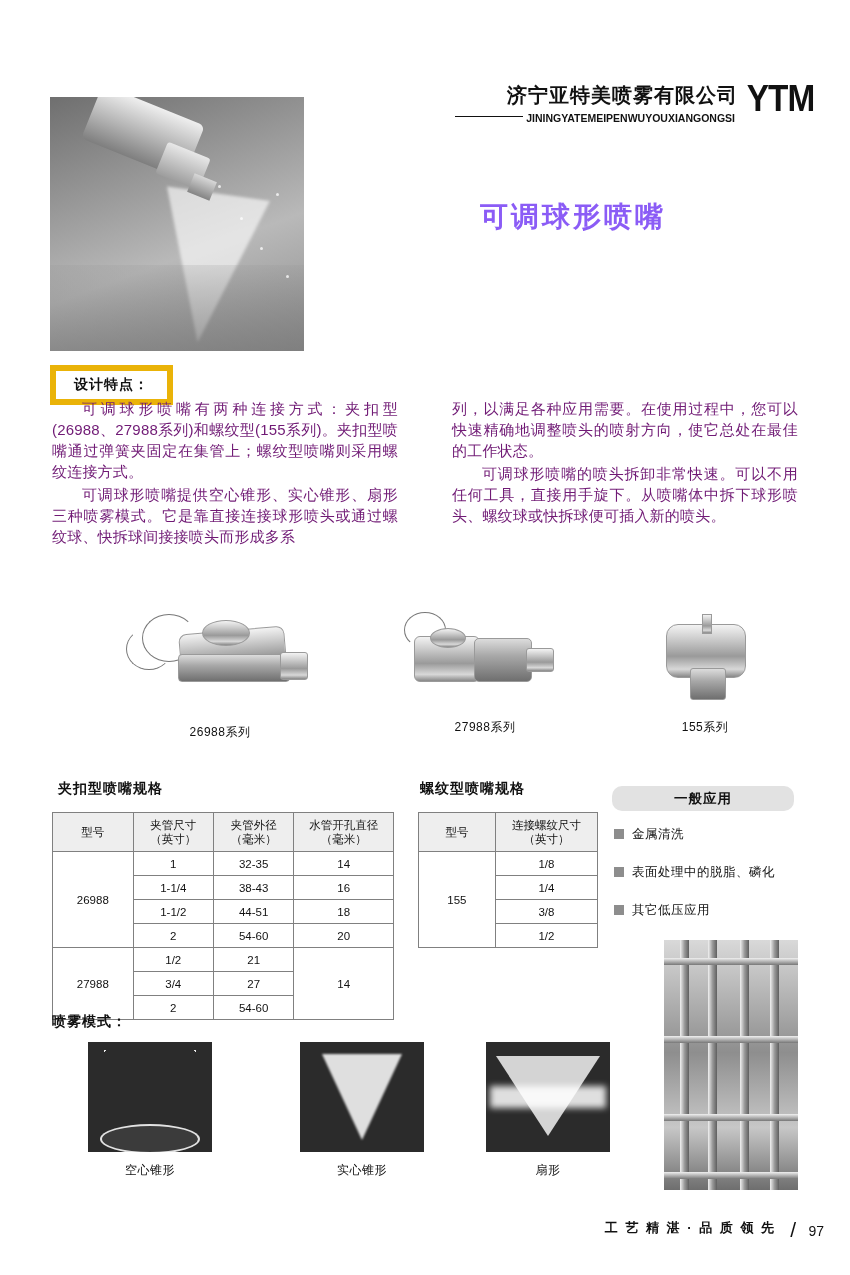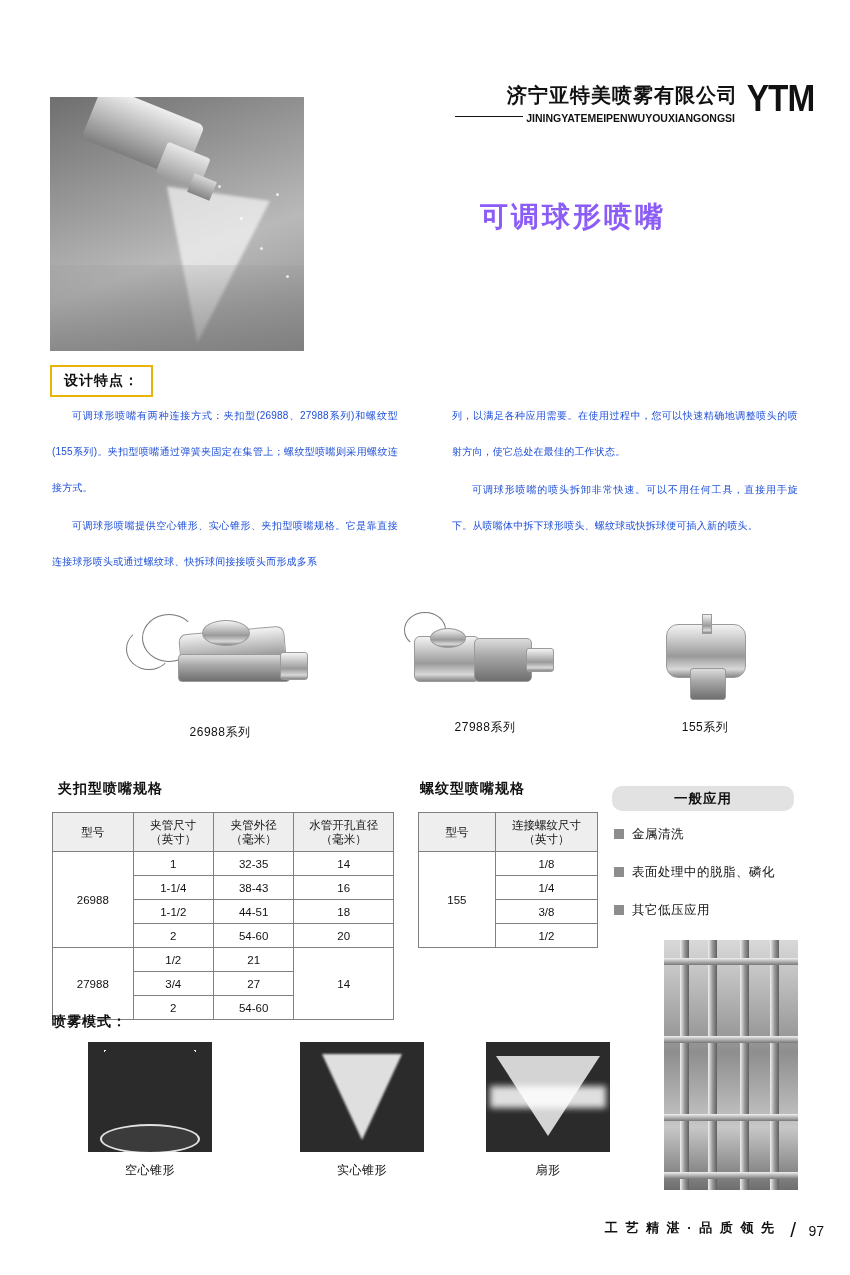--- a/index.html
+++ b/index.html
@@ -140,32 +140,32 @@
     font-weight: bold;
     letter-spacing: 3px;
     color: #8b5cf6;
   }
 
   
   .feature-box {
     position: absolute;
     left: 50px;
     top: 365px;
-    padding: 5px 12px;
-    border: 2px solid #eab308;
+    padding: 5px 18px;
+    border: 6px solid #eab308;
     font-size: 14px;
     font-weight: bold;
     letter-spacing: 1px;
     background: #fff;
   }
   .body-col {
     position: absolute;
-    font-size: 10px;
-    line-height: 36px;
-    color: #1d4ed8;
+    font-size: 15px;
+    line-height: 21px;
+    color: #701a75;
     text-align: justify;
     letter-spacing: 0.2px;
   }
   .body-col p { margin: 0 0 2px 0; text-indent: 2em; }
   .col-left { left: 52px; top: 398px; width: 346px; }
   .col-right { left: 452px; top: 398px; width: 346px; }
 
   
   .prod {
     position: absolute;
@@ -431,21 +431,21 @@
     <div class="drop" style="left:168px;top:88px"></div>
     <div class="drop" style="left:236px;top:178px"></div>
   </div>
 
   <div class="main-title">可调球形喷嘴</div>
 
   <div class="feature-box">设计特点：</div>
 
   <div class="body-col col-left">
     <p>可调球形喷嘴有两种连接方式：夹扣型(26988、27988系列)和螺纹型(155系列)。夹扣型喷嘴通过弹簧夹固定在集管上；螺纹型喷嘴则采用螺纹连接方式。</p>
-    <p>可调球形喷嘴提供空心锥形、实心锥形、夹扣型喷嘴规格。它是靠直接连接球形喷头或通过螺纹球、快拆球间接接喷头而形成多系</p>
+    <p>可调球形喷嘴提供空心锥形、实心锥形、扇形三种喷雾模式。它是靠直接连接球形喷头或通过螺纹球、快拆球间接接喷头而形成多系</p>
   </div>
 
   <div class="body-col col-right">
     <p style="text-indent:0">列，以满足各种应用需要。在使用过程中，您可以快速精确地调整喷头的喷射方向，使它总处在最佳的工作状态。</p>
     <p>可调球形喷嘴的喷头拆卸非常快速。可以不用任何工具，直接用手旋下。从喷嘴体中拆下球形喷头、螺纹球或快拆球便可插入新的喷头。</p>
   </div>
 
   <div class="prod p1">
     <div class="imgbox">
       <div class="wire" style="left:22px;top:6px;width:52px;height:46px;border-right-color:transparent;"></div>

